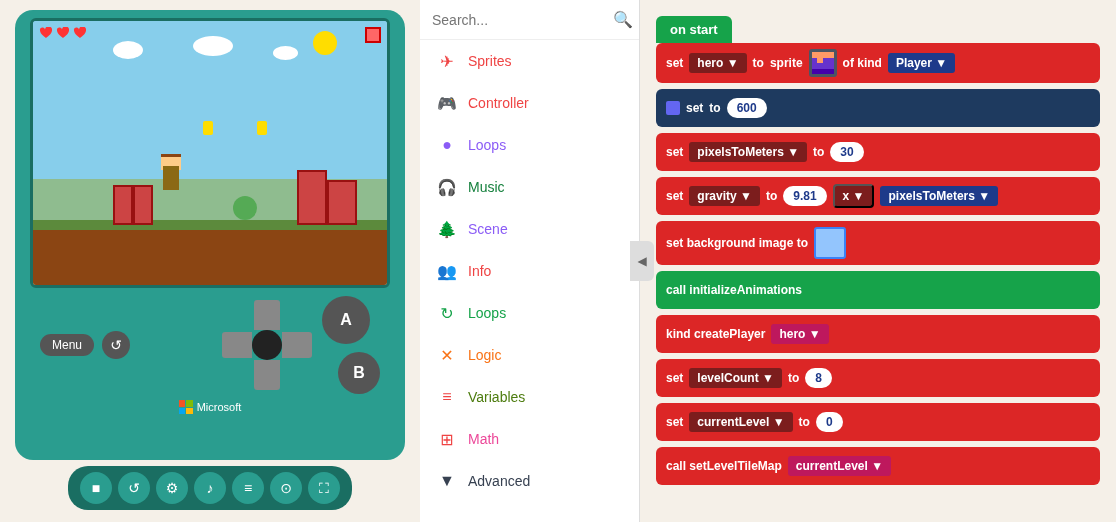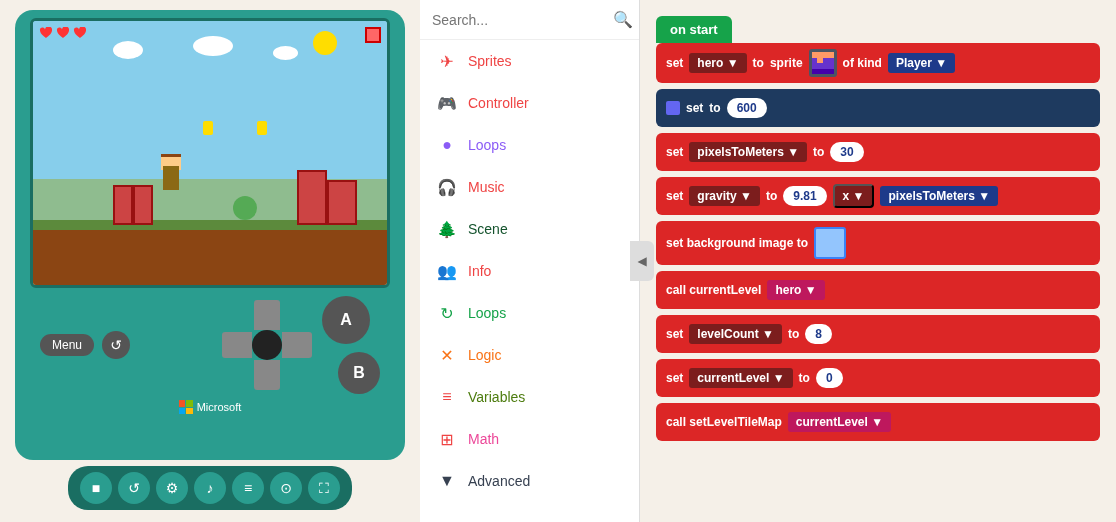--- a/index.html
+++ b/index.html
@@ -610,25 +610,25 @@
     <div class="category-item">
       <div class="cat-icon" style="color:#ef4444;">🎮</div>
       <span style="color:#ef4444;text-align:right;">Controller</span>
     </div>
     <div class="category-item">
       <div class="cat-icon" style="color:#8b5cf6;">●</div>
       <span style="color:#8b5cf6;">Loops</span>
     </div>
     <div class="category-item">
       <div class="cat-icon" style="color:#f97316;">🎧</div>
-      <span style="color:#ef4444;">Music</span>
+      <span style="color:#15803d;">Music</span>
     </div>
     <div class="category-item">
       <div class="cat-icon" style="color:#16a34a;">🌲</div>
-      <span style="color:#14532d;">Scene</span>
+      <span style="color:#8b5cf6;">Scene</span>
     </div>
     <div class="category-item">
       <div class="cat-icon" style="color:#ef4444;">👥</div>
       <span style="color:#ef4444;text-align:center;">Info</span>
     </div>
     <div class="category-item">
       <div class="cat-icon" style="color:#16a34a;">↻</div>
       <span style="color:#16a34a;">Loops</span>
     </div>
     <div class="category-item">
@@ -712,24 +712,27 @@
       <button class="block-dropdown blue">pixelsToMeters ▼</button>
     </div>
 
     
     <div class="code-block medium-red">
       <span class="block-label">set background image to</span>
       <div class="image-thumb"></div>
     </div>
 
     
+    <div class="code-block" style="background:#16a34a;">
+      <span class="block-label">call initializeAnimations</span>
+    </div>
 
     
     <div class="code-block medium-red">
-      <span class="block-label">call currentLevel</span>
+      <span class="block-label">kind createPlayer</span>
       <button class="block-dropdown" style="background:#be185d;">hero ▼</button>
     </div>
 
     
     <div class="code-block medium-red">
       <span class="block-label">set</span>
       <button class="block-dropdown">levelCount ▼</button>
       <span class="block-label">to</span>
       <div class="block-value white-bg">8</div>
     </div>

